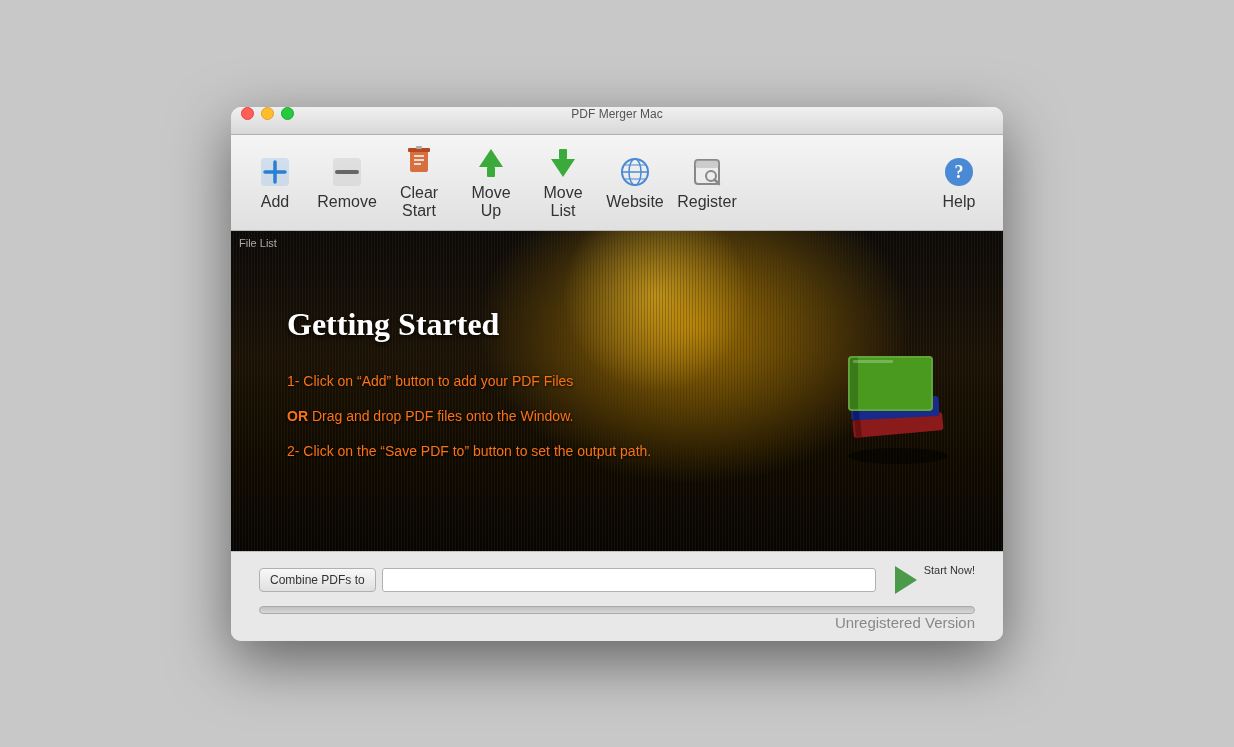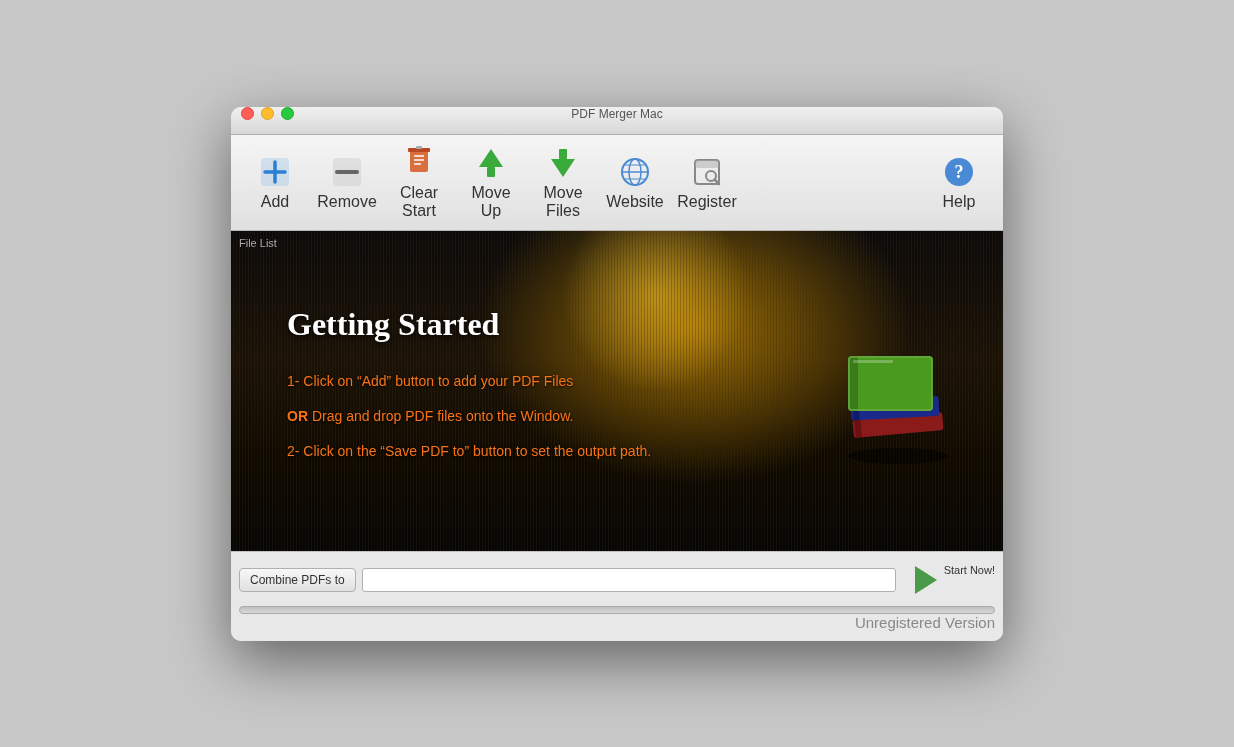--- a/index.html
+++ b/index.html
@@ -169,21 +169,21 @@
       right: 40px;
       top: 50%;
       transform: translateY(-50%);
       width: 130px;
       height: 130px;
     }
 
     
     .bottom-bar {
       background: #e8e8e8;
-      padding: 10px 8px;
+      padding: 10px 28px;
       border-top: 1px solid #c0c0c0;
     }
 
     .combine-row {
       display: flex;
       align-items: center;
       gap: 6px;
       margin-bottom: 8px;
     }
 
@@ -330,21 +330,21 @@
       <span class="toolbar-label">Move Up</span>
     </button>
 
     <button class="toolbar-btn">
       <div class="toolbar-icon">
         <svg width="36" height="36" viewBox="0 0 36 36">
           <polygon points="18,32 30,14 6,14" fill="#3aaa3a"></polygon>
           <rect x="14" y="4" width="8" height="10" rx="1" fill="#3aaa3a"></rect>
         </svg>
       </div>
-      <span class="toolbar-label">Move Files</span>
+      <span class="toolbar-label">Move List</span>
     </button>
 
     <button class="toolbar-btn">
       <div class="toolbar-icon">
         <svg width="36" height="36" viewBox="0 0 36 36">
           <circle cx="18" cy="18" r="13" fill="none" stroke="#4a8ad4" stroke-width="2"></circle>
           <ellipse cx="18" cy="18" rx="6" ry="13" fill="none" stroke="#4a8ad4" stroke-width="1.5"></ellipse>
           <line x1="5" y1="18" x2="31" y2="18" stroke="#4a8ad4" stroke-width="1.5"></line>
           <line x1="7" y1="11" x2="29" y2="11" stroke="#4a8ad4" stroke-width="1.2"></line>
           <line x1="7" y1="25" x2="29" y2="25" stroke="#4a8ad4" stroke-width="1.2"></line>

